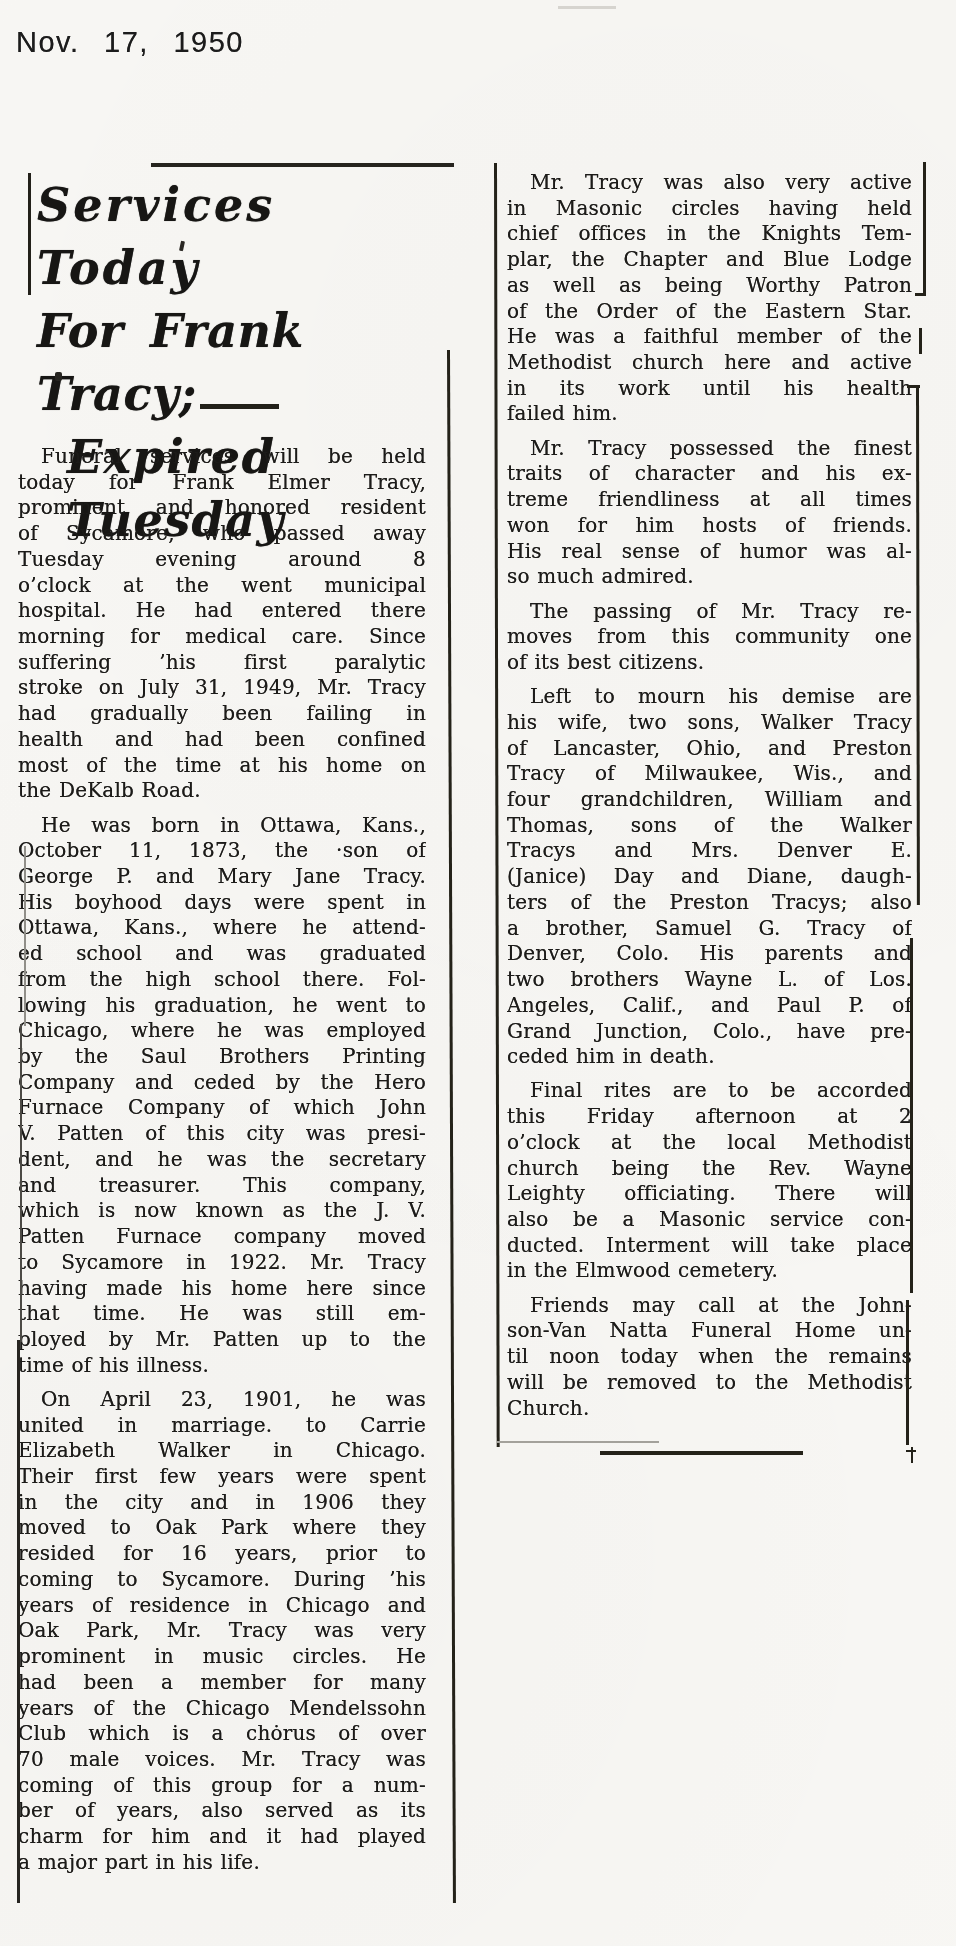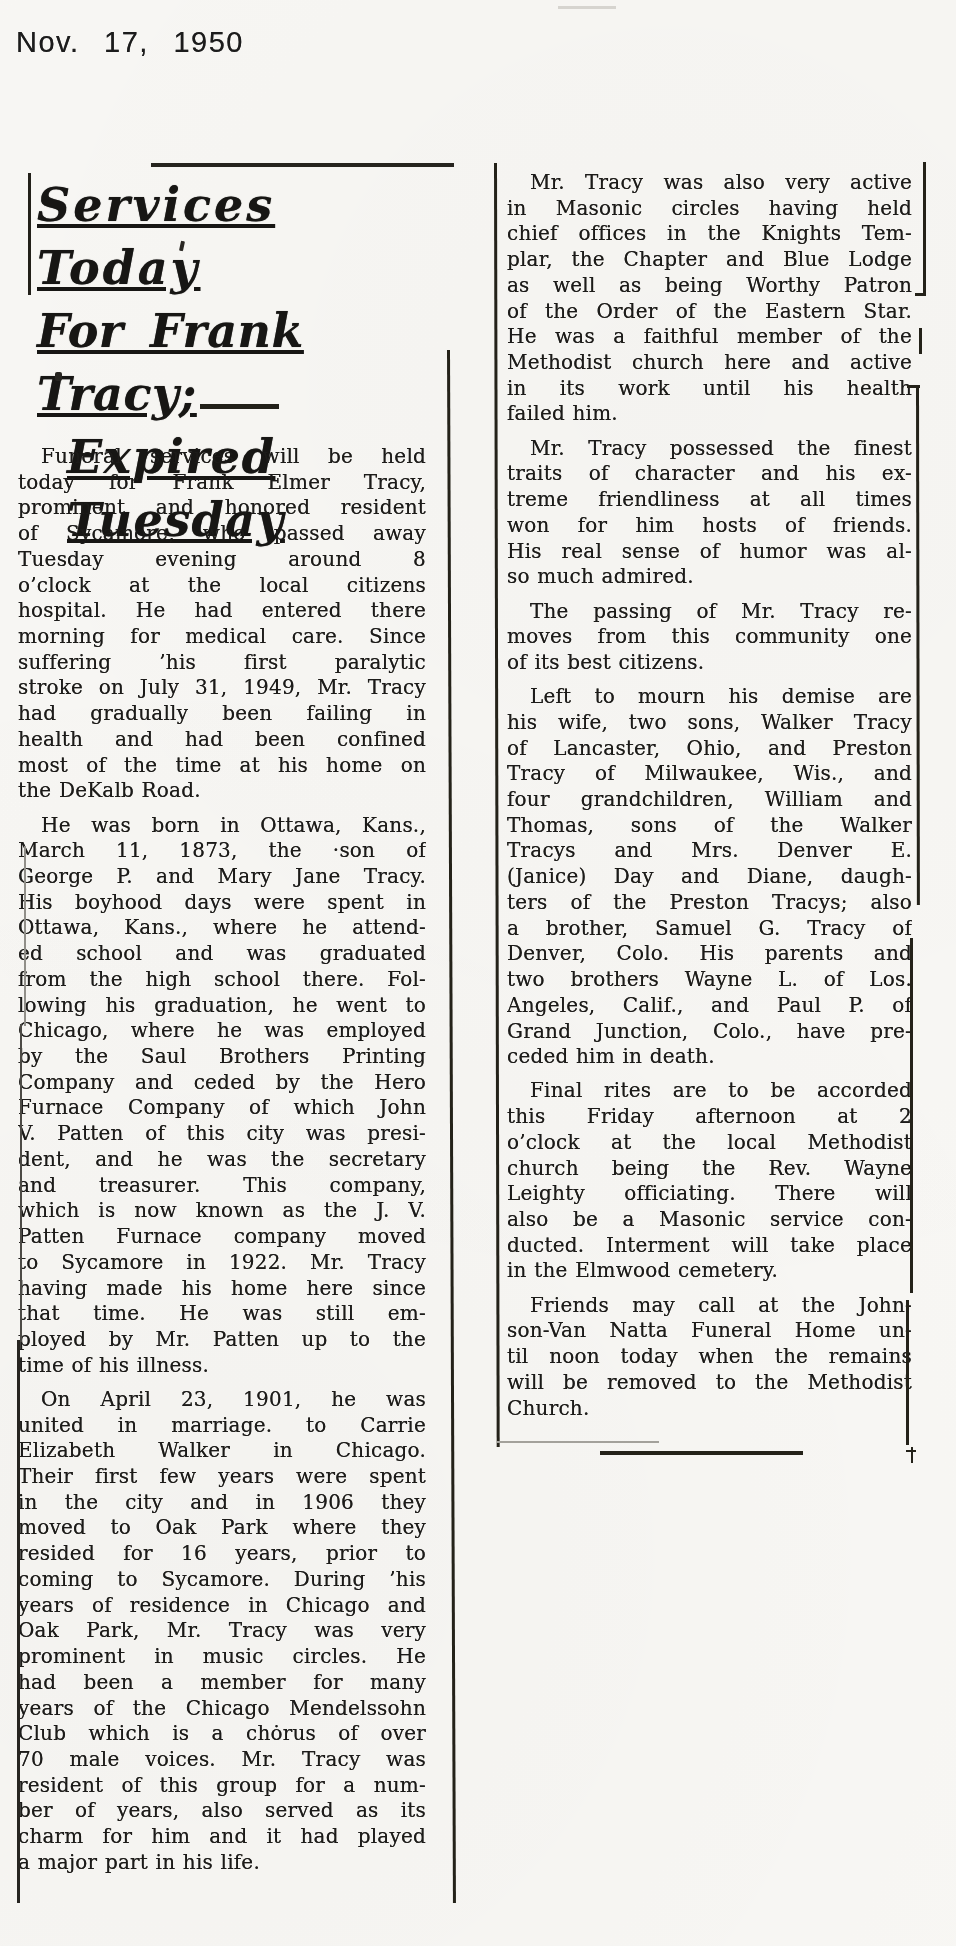--- a/index.html
+++ b/index.html
@@ -24,21 +24,20 @@
     font-size:29px;color:#1c1c1c;
     letter-spacing:1.5px;word-spacing:15px;
     text-shadow:0 0 0.6px rgba(20,20,20,0.7);
   }
   
   .headline{
     position:absolute;left:37px;top:174px;width:430px;
     font-style:italic;font-weight:700;
     font-size:46px;line-height:63px;color:#171614;
     text-shadow:0 0 0.7px rgba(20,20,20,0.75);
-    text-decoration:underline;
   }
   .hl1{word-spacing:20px;letter-spacing:3px;}
   .hl2{word-spacing:10px;letter-spacing:0.5px;}
   .hl3{padding-left:30px;word-spacing:12px;letter-spacing:1.5px;}
   
   .col{
     position:absolute;color:#1c1b19;
     font-size:20px;line-height:25.72px;letter-spacing:0.2px;word-spacing:1px;
     text-shadow:0 0 0.55px rgba(25,24,22,0.75);
   }
@@ -98,33 +97,33 @@
   <div class="ink-dot"></div>
   <div class="rule sep"></div>
 
   <div class="col col-left" id="col-left">
       <div class="para">
         <div class="ln first">Funeral services will be held</div>
         <div class="ln">today for Frank Elmer Tracy,</div>
         <div class="ln">prominent and honored resident</div>
         <div class="ln">of Sycamore, who passed away</div>
         <div class="ln">Tuesday evening around 8</div>
-        <div class="ln">o’clock at the local citizens</div>
+        <div class="ln">o’clock at the went municipal</div>
         <div class="ln">hospital. He had entered there</div>
         <div class="ln">morning for medical care. Since</div>
         <div class="ln">suffering ’his first paralytic</div>
         <div class="ln">stroke on July 31, 1949, Mr. Tracy</div>
         <div class="ln">had gradually been failing in</div>
         <div class="ln">health and had been confined</div>
         <div class="ln">most of the time at his home on</div>
         <div class="ln last">the DeKalb Road.</div>
       </div>
       <div class="para">
         <div class="ln first">He was born in Ottawa, Kans.,</div>
-        <div class="ln">March 11, 1873, the ·son of</div>
+        <div class="ln">October 11, 1873, the ·son of</div>
         <div class="ln">George P. and Mary Jane Tracy.</div>
         <div class="ln">His boyhood days were spent in</div>
         <div class="ln">Ottawa, Kans., where he attend-</div>
         <div class="ln">ed school and was graduated</div>
         <div class="ln">from the high school there. Fol-</div>
         <div class="ln">lowing his graduation, he went to</div>
         <div class="ln">Chicago, where he was employed</div>
         <div class="ln">by the Saul Brothers Printing</div>
         <div class="ln">Company and ceded by the Hero</div>
         <div class="ln">Furnace Company of which John</div>
@@ -148,21 +147,21 @@
         <div class="ln">moved to Oak Park where they</div>
         <div class="ln">resided for 16 years, prior to</div>
         <div class="ln">coming to Sycamore. During ’his</div>
         <div class="ln">years of residence in Chicago and</div>
         <div class="ln">Oak Park, Mr. Tracy was very</div>
         <div class="ln">prominent in music circles. He</div>
         <div class="ln">had been a member for many</div>
         <div class="ln">years of the Chicago Mendelssohn</div>
         <div class="ln">Club which is a chȯrus of over</div>
         <div class="ln">70 male voices. Mr. Tracy was</div>
-        <div class="ln">resident of this group for a num-</div>
+        <div class="ln">coming of this group for a num-</div>
         <div class="ln">ber of years, also served as its</div>
         <div class="ln">charm for him and it had played</div>
         <div class="ln last">a major part in his life.</div>
       </div>
     </div>
   <div class="col col-right" id="col-right">
       <div class="para">
         <div class="ln first">Mr. Tracy was also very active</div>
         <div class="ln">in Masonic circles having held</div>
         <div class="ln">chief offices in the Knights Tem-</div>

